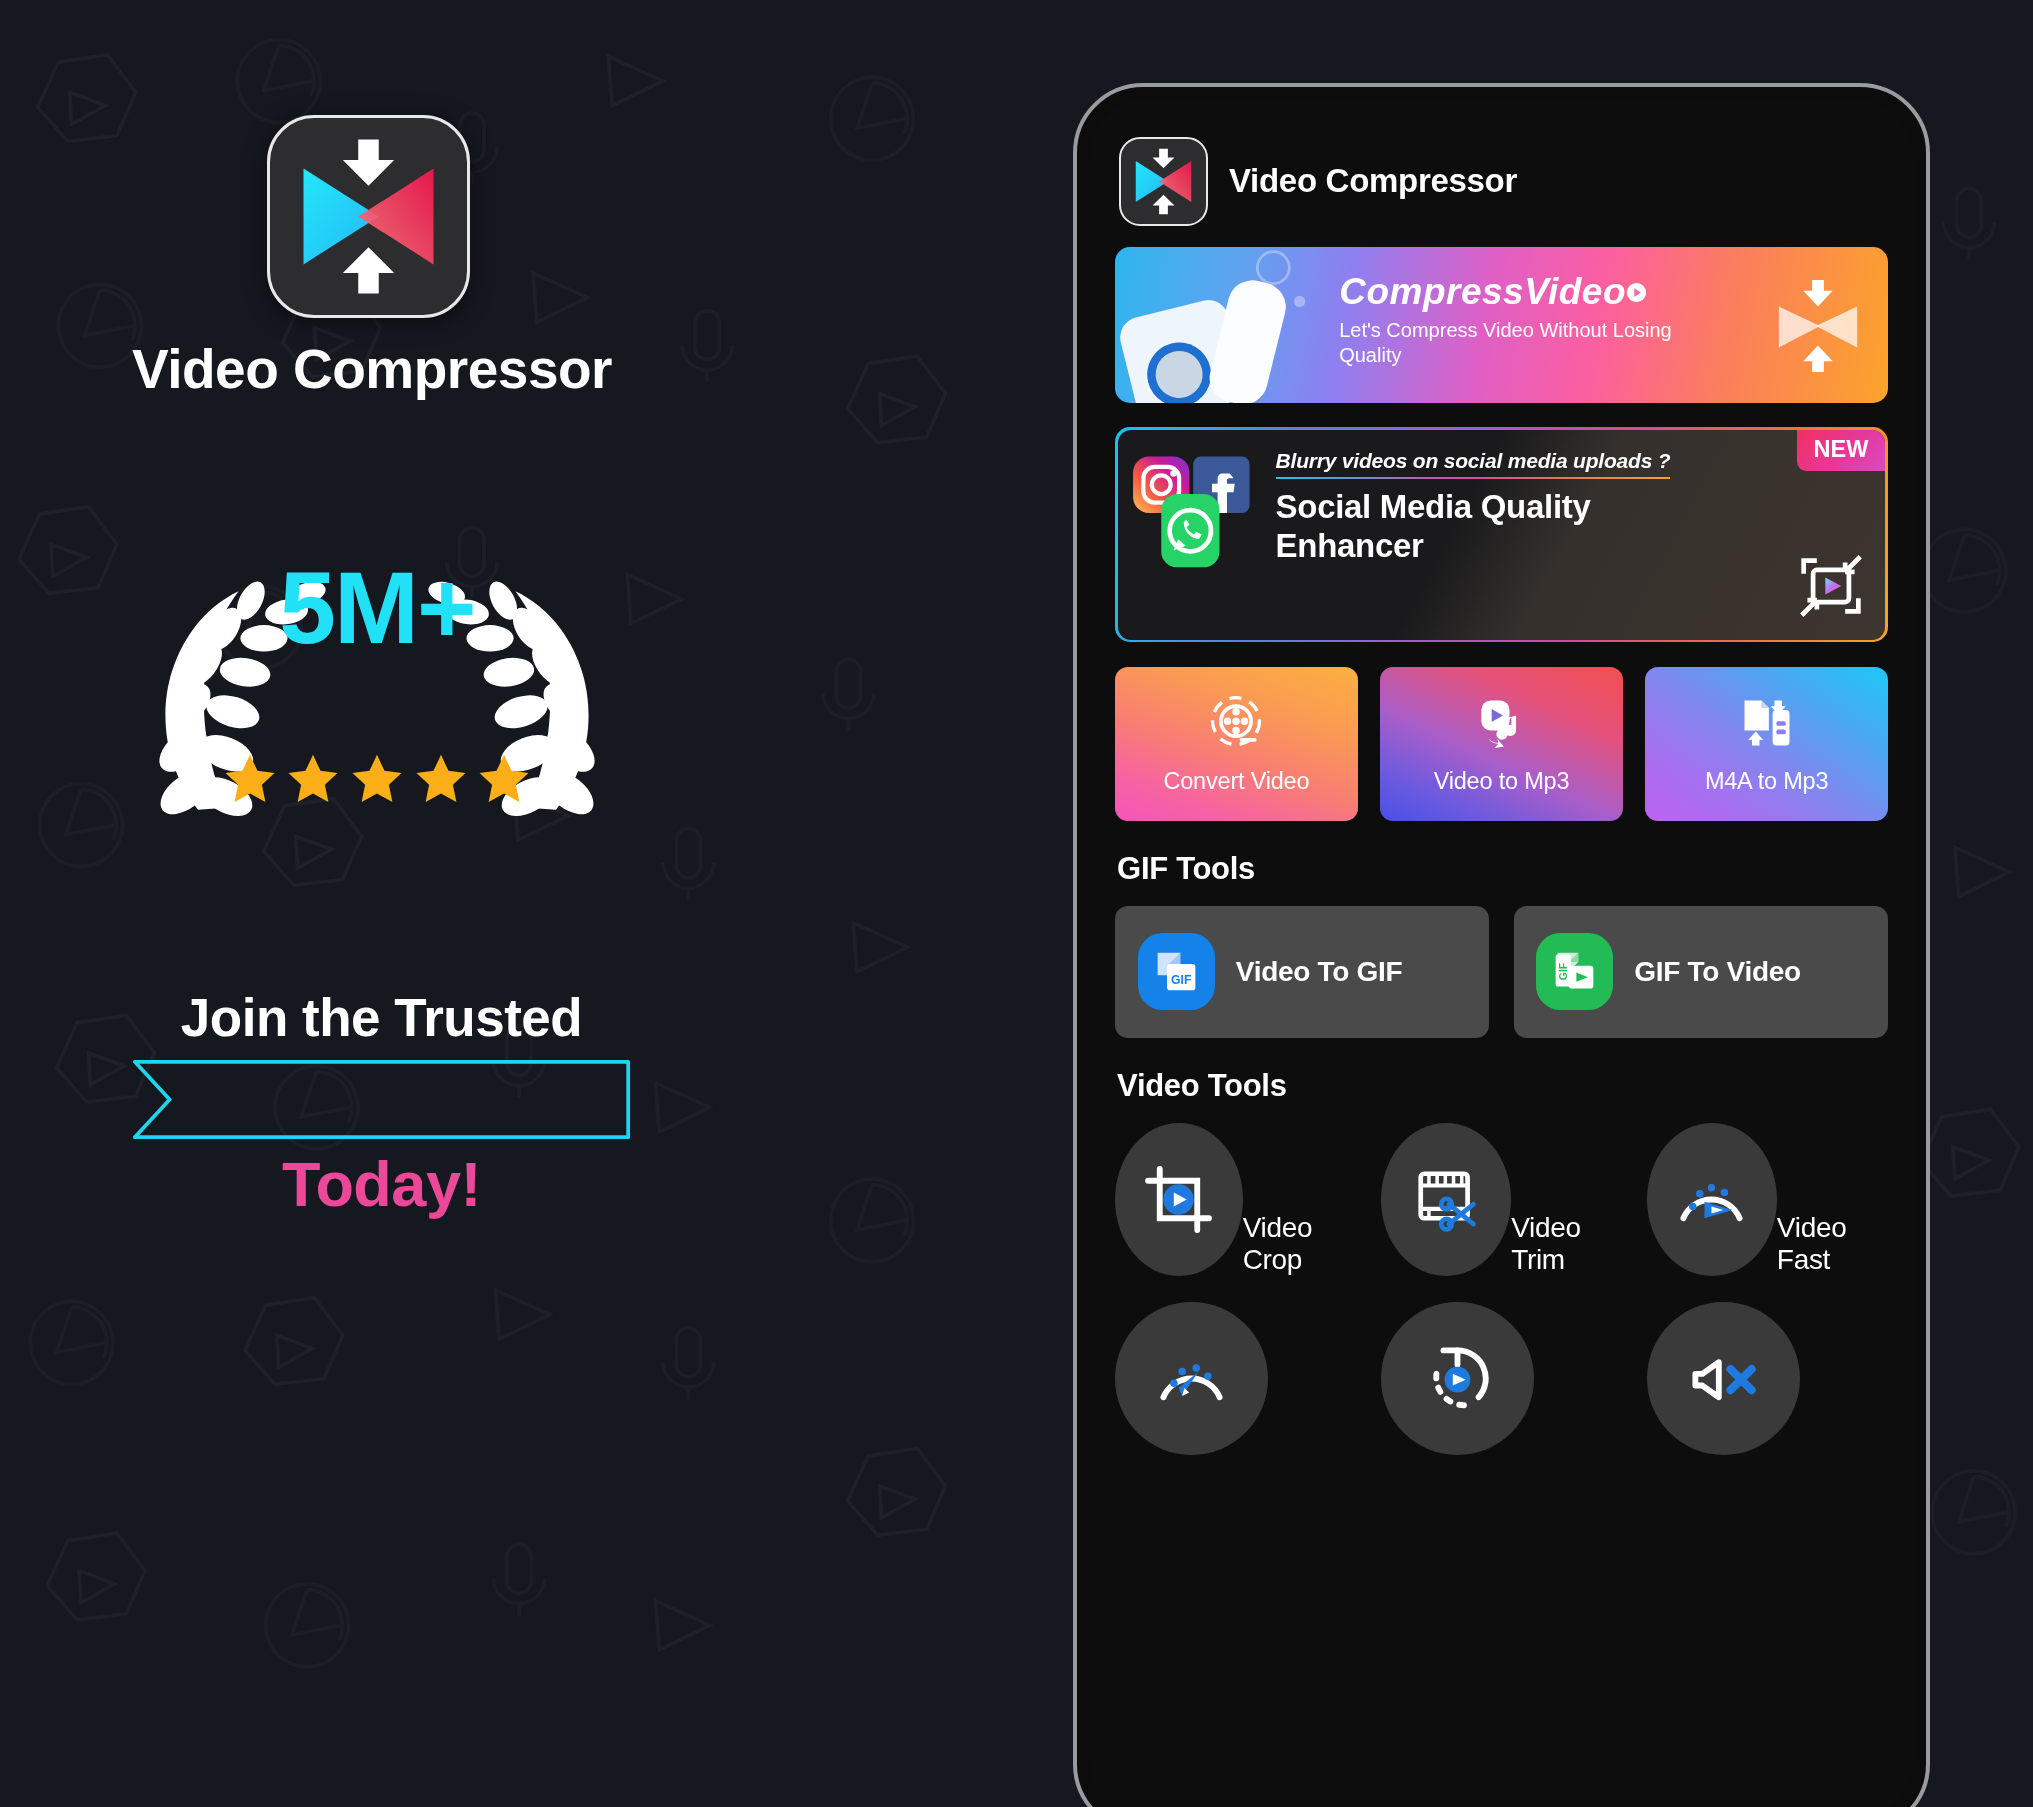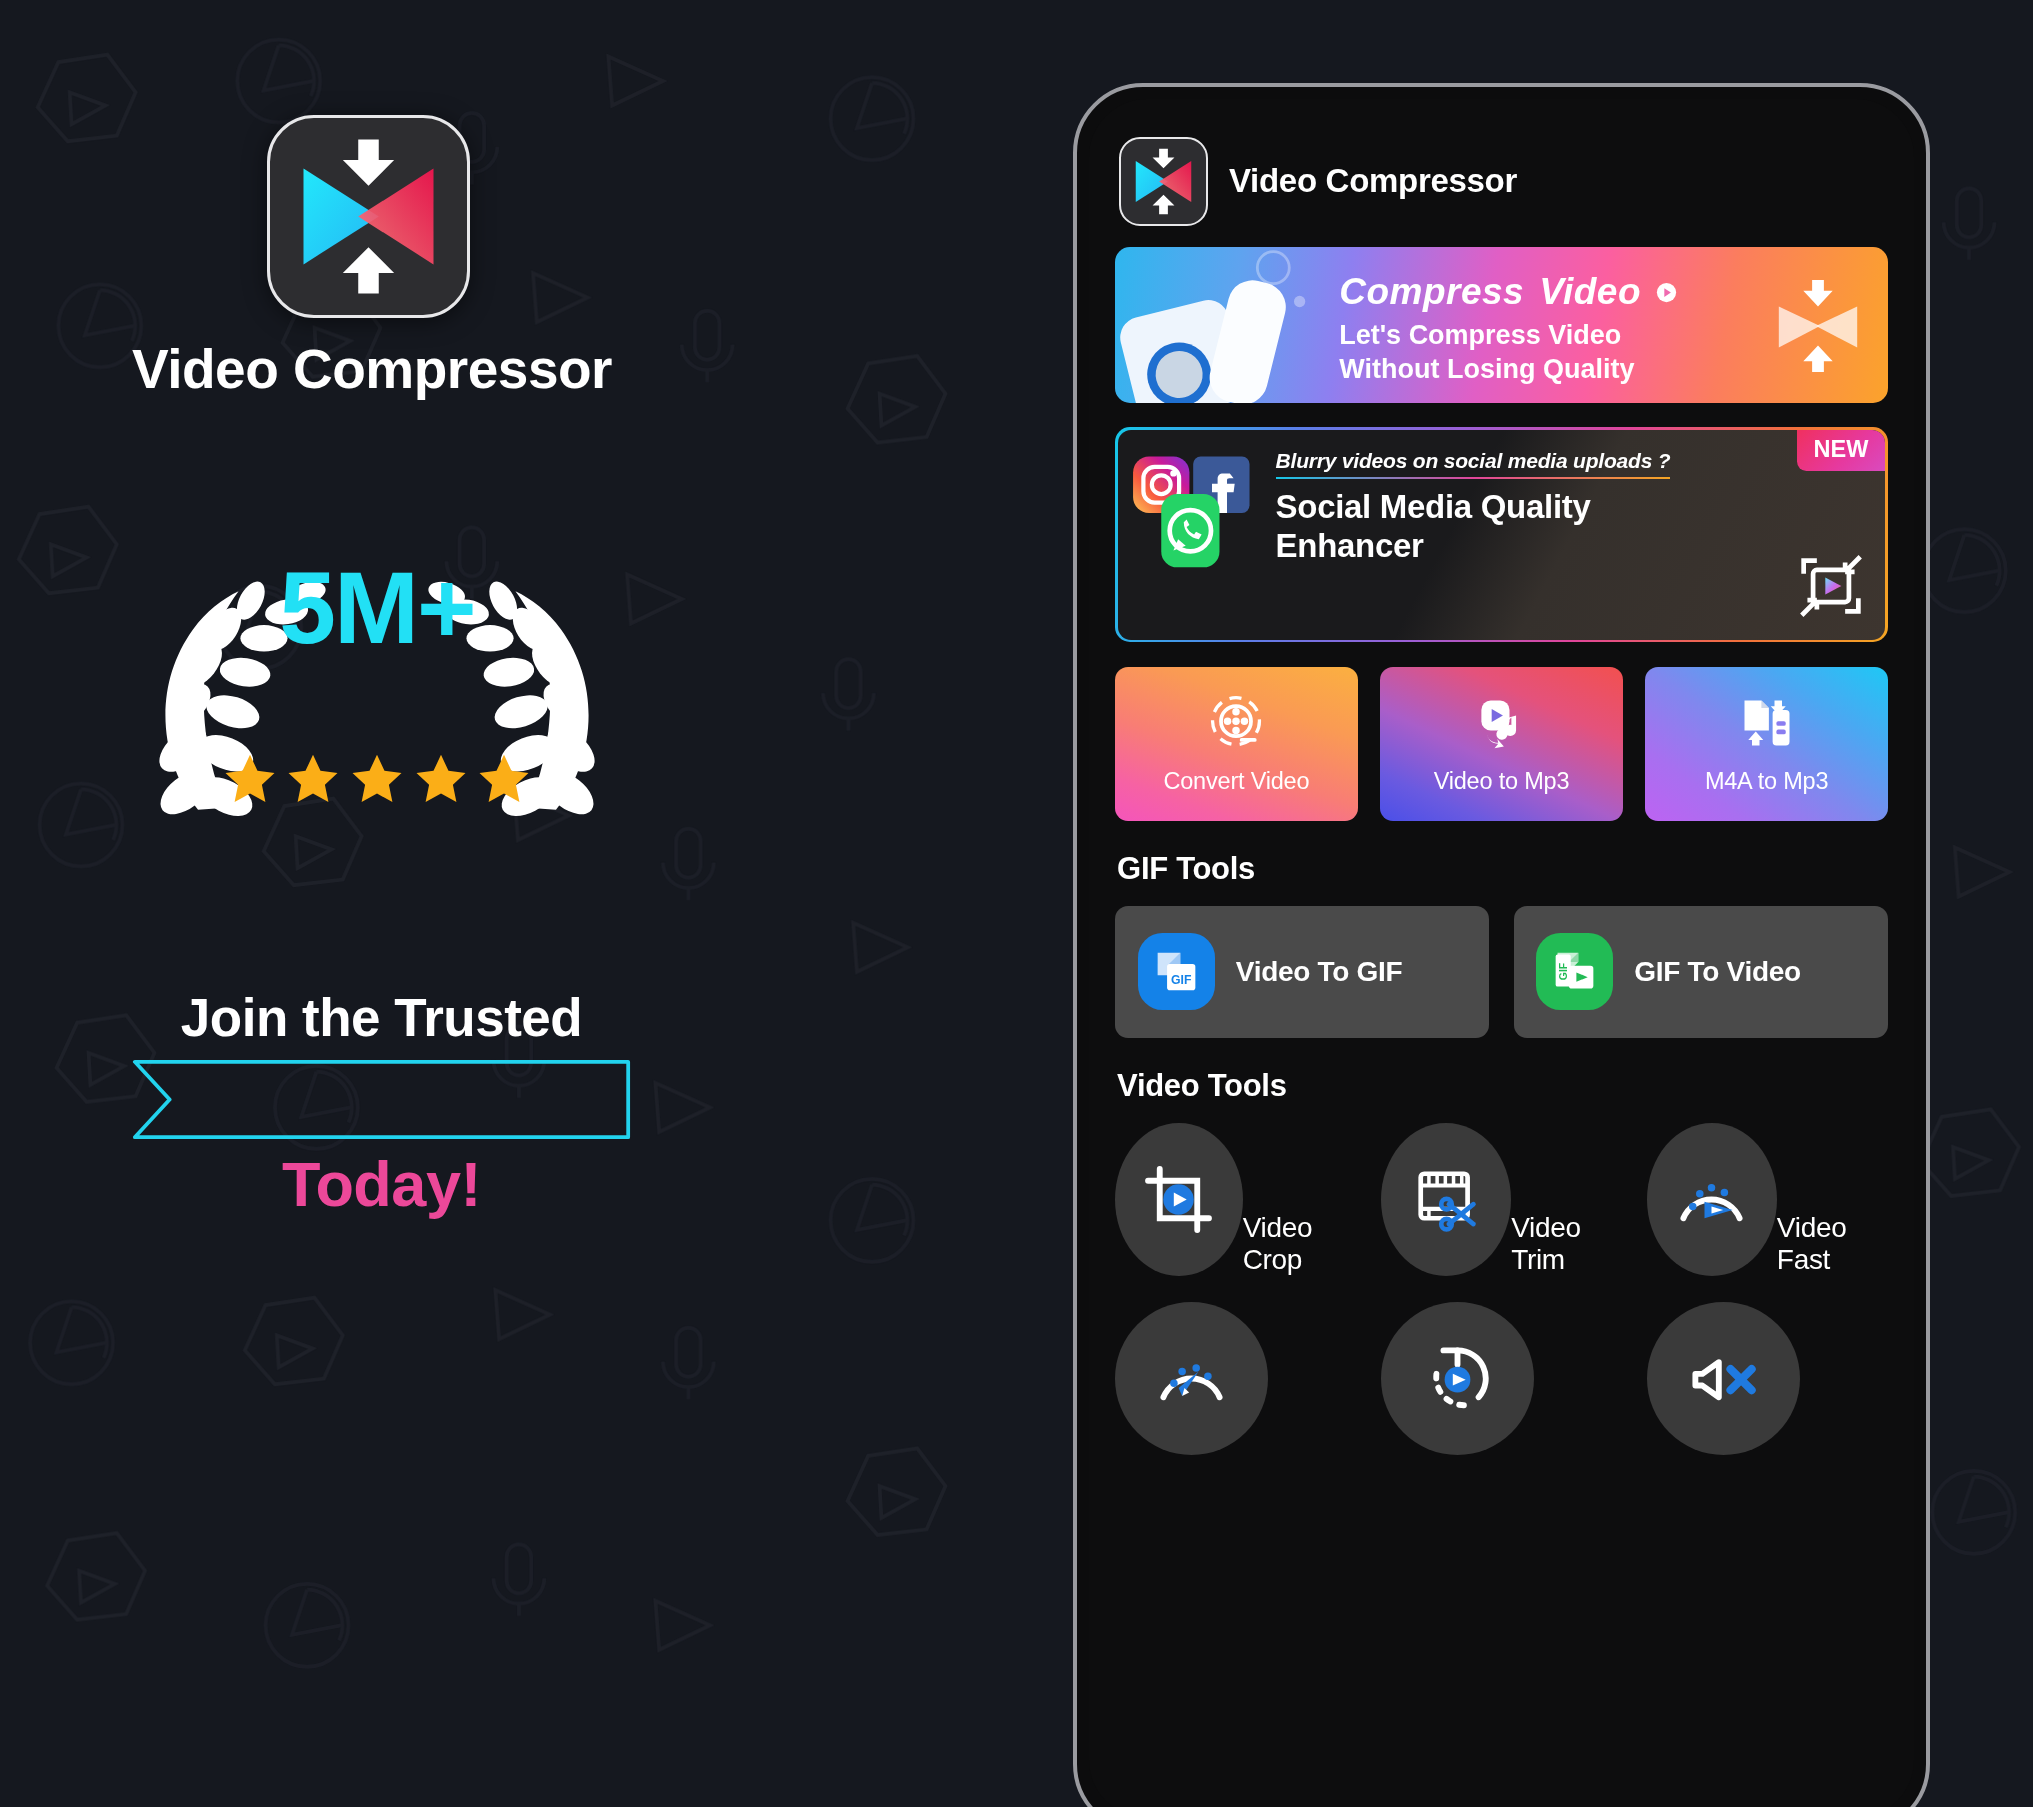--- a/index.html
+++ b/index.html
@@ -89,24 +89,24 @@
   
   .compress-banner {
     position: relative; height: 156px; border-radius: 15px; overflow: hidden;
     background: linear-gradient(100deg,#2fb6ee 0%, #5fa3ef 16%, #8e7ff0 30%, #e05fc5 48%, #fb5fa0 62%, #fb7d5e 78%, #fba32b 100%);
     display: flex; align-items: center;
   }
   .cb-art { position: absolute; left: 0; top: 0; width: 217px; height: 156px; }
   .cb-text { position: absolute; left: 224px; top: 24.5px; }
   .cb-title {
     font-size: 37px; font-weight: 700; font-style: italic; color: #fff;
-    letter-spacing: 0.5px; display: flex; align-items: center; gap: 15px;
+    letter-spacing: 0.5px; display: flex; align-items: center; gap: 0;
   }
   .cb-title .word2 { font-size: 37px; }
-  .cb-sub { color: #fff; font-size: 27px; font-weight: 700; line-height: 1.26; margin-top: 4.7px; max-width: 339px; }
+  .cb-sub { color: #fff; font-size: 20px; font-weight: 400; line-height: 1.26; margin-top: 4.7px; max-width: 339px; }
   .cb-logo { position: absolute; right: 21px; top: 30px; width: 98px; height: 98px; }
 
   
   .social-banner {
     position: relative; margin-top: 24.5px; height: 215px; border-radius: 15px; overflow: hidden;
     padding: 2.4px;
     background: linear-gradient(105deg,#15c8e8 0%, #5a7ee8 22%, #9b5fd6 42%, #e0459a 62%, #f2703c 82%, #f5a623 100%);
   }
   .social-inner {
     position: relative; width: 100%; height: 100%; border-radius: 13px; overflow: hidden;

